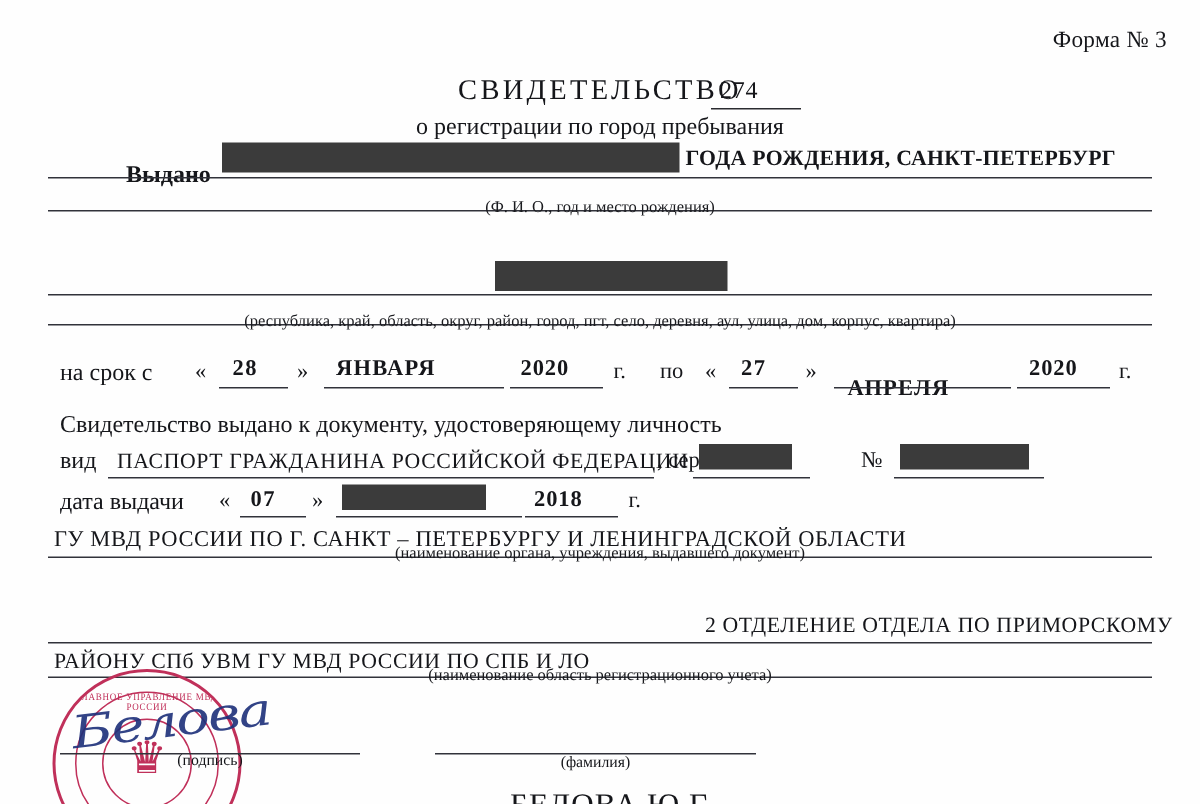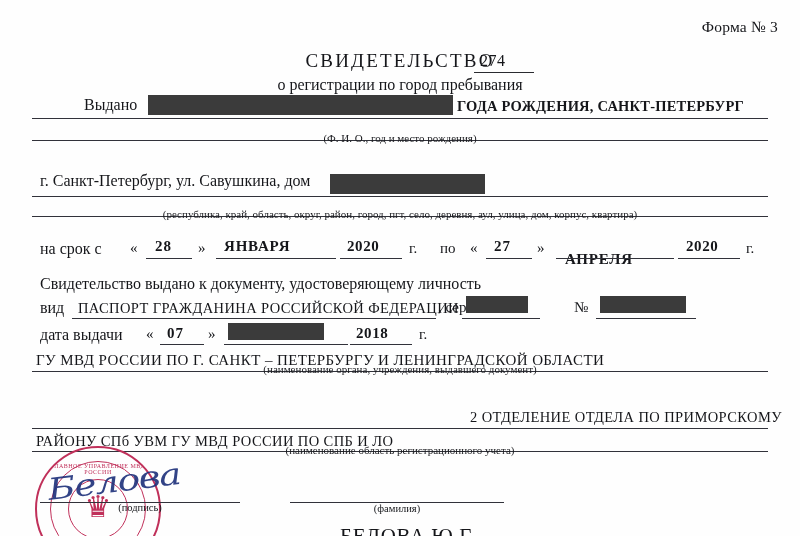--- a/index.html
+++ b/index.html
@@ -166,30 +166,29 @@
 
 <div class="page">
 
   <div class="form-no">Форма № 3</div>
 
   <div class="title">СВИДЕТЕЛЬСТВО</div>
   <div class="title-num">274</div>
   <div class="title-num-underline"></div>
   <div class="subtitle">о регистрации по город пребывания</div>
 
-  <div class="row-label" style="left:84px; top:96px;">Выдано</div>
+  <div class="row-label" style="left:84px; top:108px;font-weight:bold;">Выдано</div>
   <div class="redact" style="left:148px; top:95px; width:305px; height:20px;"></div>
   <div class="field caps" style="left:457px; top:98px; font-weight:bold; letter-spacing:0.2px;">ГОДА РОЖДЕНИЯ, САНКТ-ПЕТЕРБУРГ</div>
   <div class="line" style="left:32px; top:118px; width:736px;"></div>
 
   <div class="line" style="left:32px; top:140px; width:736px;"></div>
   <div class="small-center" style="left:200px; top:132px; width:400px;">(Ф. И. О., год и место рождения)</div>
 
 
-  <div class="field" style="left:40px; top:172px; font-size:16px;">г. Санкт-Петербург, ул. Савушкина, дом</div>
   <div class="redact" style="left:330px; top:174px; width:155px; height:20px;"></div>
   <div class="line" style="left:32px; top:196px; width:736px;"></div>
   <div class="line" style="left:32px; top:216px; width:736px;"></div>
   <div class="small-center" style="left:130px; top:208px; width:540px;">(республика, край, область, округ, район, город, пгт, село, деревня, аул, улица, дом, корпус, квартира)</div>
 
   <div class="row-label" style="left:40px; top:240px;">на срок с</div>
   <div class="field" style="left:130px; top:240px;">«</div>
   <div class="field" style="left:155px; top:238px; font-weight:bold; letter-spacing:1px;">28</div>
   <div class="line" style="left:146px; top:258px; width:46px;"></div>
   <div class="field" style="left:198px; top:240px;">»</div>

